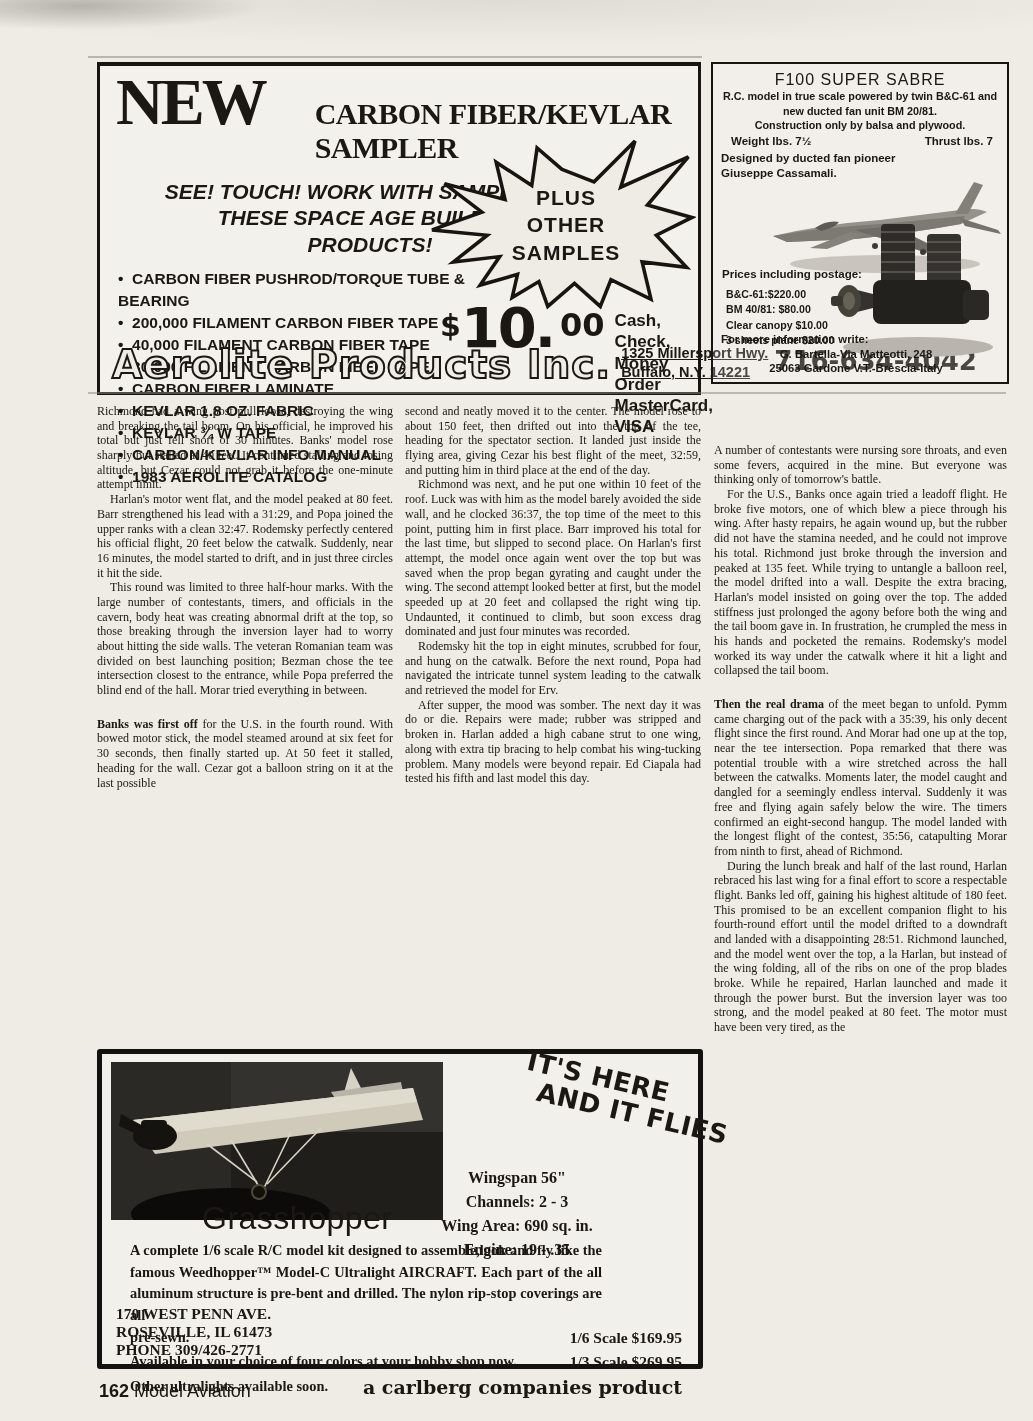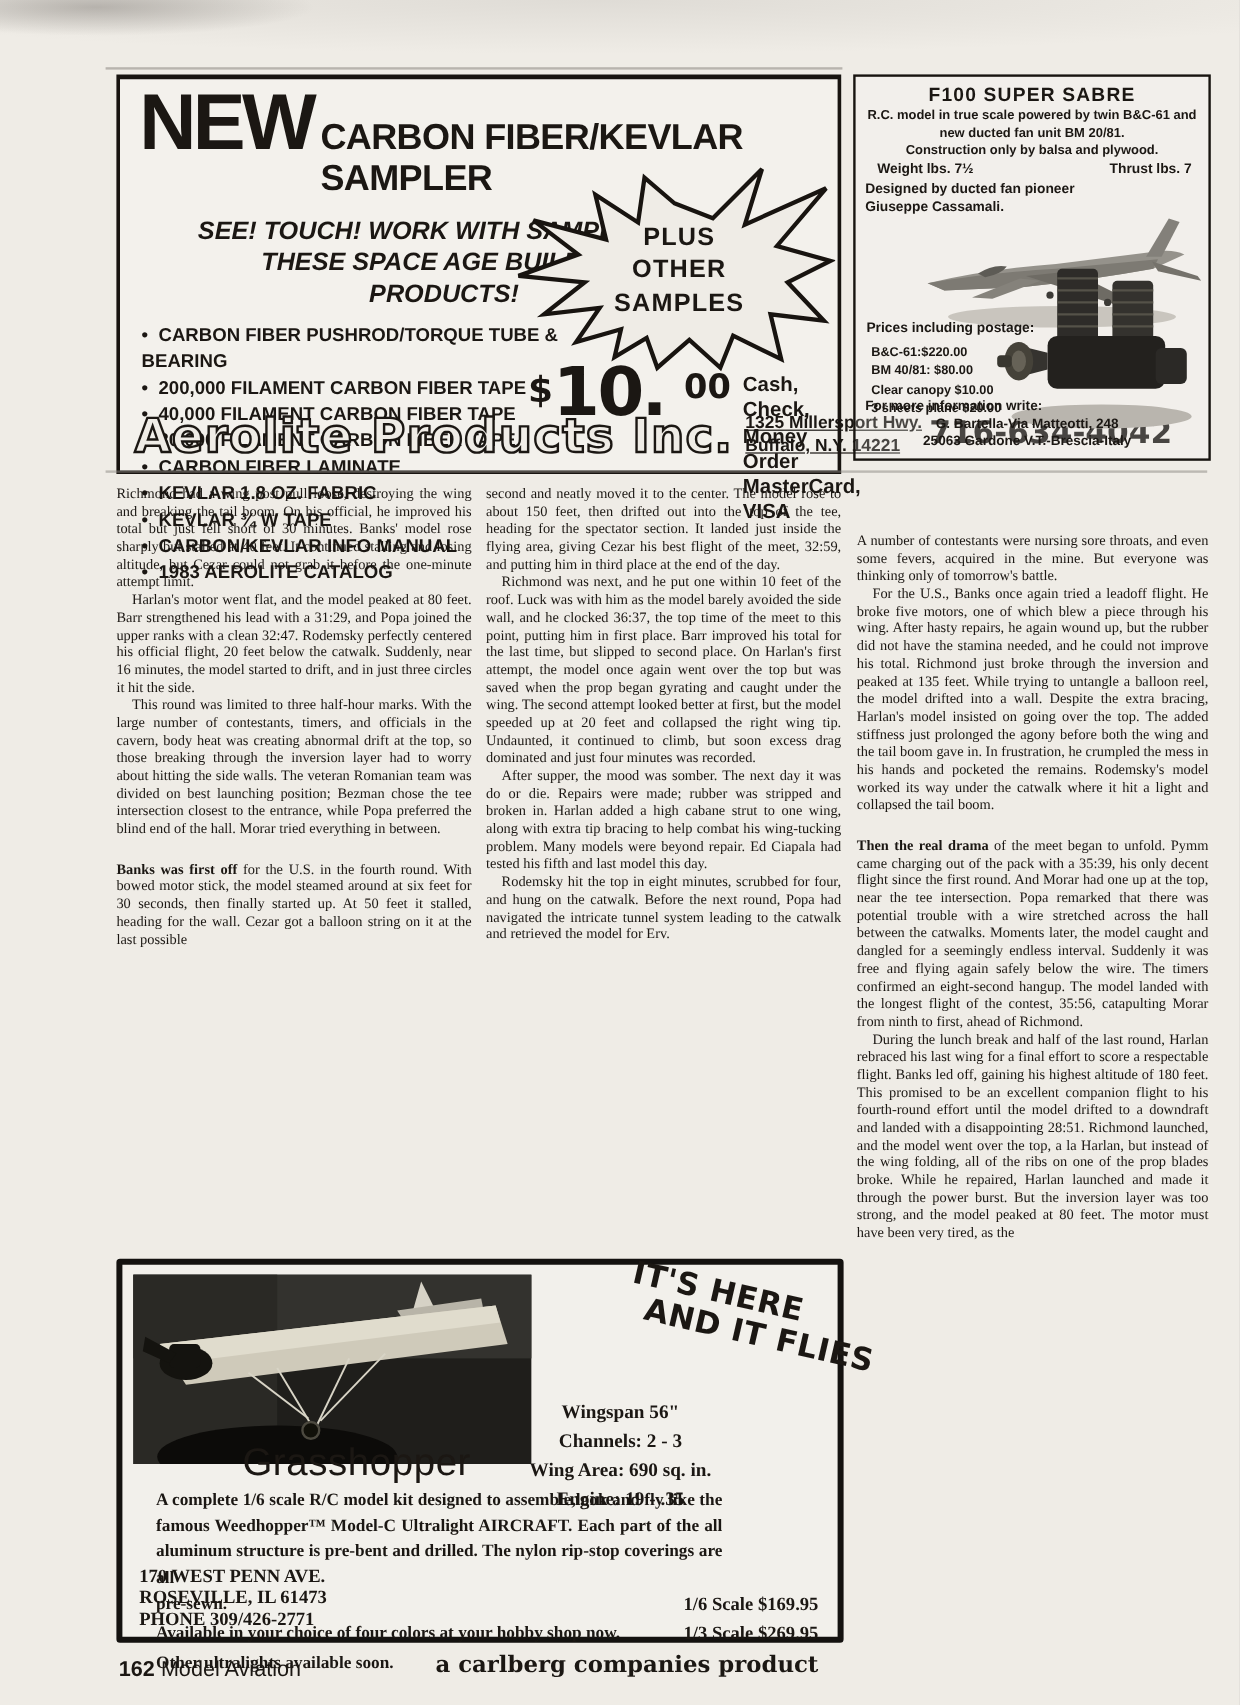--- a/index.html
+++ b/index.html
@@ -9,46 +9,46 @@
       radial-gradient(ellipse 260px 34px at 80px 6px, rgba(120,115,110,.45), rgba(120,115,110,0) 70%),
       radial-gradient(ellipse 900px 60px at 500px 0px, rgba(150,146,140,.18), rgba(150,146,140,0) 75%),
       #efece6;
     color:#1b1713;
     font-family:"Liberation Serif","DejaVu Serif",serif;
   }
   .rule{position:absolute;background:#8a8680;}
   
   .ad1{position:absolute;left:97px;top:62px;width:598px;height:326px;
        border:3px solid #181410;border-top-width:4px;background:rgba(255,255,255,.25);}
-  .ad1-head{display:flex;align-items:baseline;padding:6px 14px 0 16px;font-family:Liberation Sans, sans-serif;}
+  .ad1-head{display:flex;align-items:baseline;padding:6px 14px 0 16px;font-family:Liberation Serif, serif;gap:44px;}
   .ad1-new{font-size:66px;font-weight:900;letter-spacing:-3px;line-height:.9;}
   .ad1-title{font-size:30px;font-weight:800;letter-spacing:-.5px;margin-left:6px;}
   .ad1-tag{margin-top:14px;text-align:center;font-family:"Liberation Sans","DejaVu Sans",sans-serif;
            font-style:italic;font-weight:800;font-size:21px;line-height:1.25;width:430px;margin-left:55px;}
   .ad1-bullets{list-style:none;margin:10px 0 0 0;padding:0 0 0 18px;
                font-family:"Liberation Sans","DejaVu Sans",sans-serif;font-weight:700;font-size:15.5px;line-height:1.42;width:350px;}
   .ad1-bullets li::before{content:"\2022\00a0\00a0";}
   .starburst{position:absolute;right:2px;top:66px;width:268px;height:178px;}
   .star-label{position:absolute;right:52px;top:118px;width:160px;text-align:center;
               font-family:"Liberation Sans","DejaVu Sans",sans-serif;font-weight:800;font-size:21px;line-height:1.3;letter-spacing:1px;}
   .price-block{position:absolute;left:340px;top:240px;display:flex;align-items:flex-start;
                font-family:"DejaVu Sans","Liberation Sans",sans-serif;}
   .price-dollar{font-size:30px;font-weight:900;margin-top:2px;}
   .price-main{font-size:56px;font-weight:900;line-height:.8;letter-spacing:-2px;}
-  .price-cents{font-size:28px;font-weight:900;margin-left:16px;}
+  .price-cents{font-size:32px;font-weight:900;margin-left:6px;}
   .price-pay{font-family:"Liberation Sans","DejaVu Sans",sans-serif;font-weight:700;font-size:17px;line-height:1.25;margin:4px 0 0 10px;}
   .ad1-bottom{position:absolute;left:12px;right:8px;bottom:8px;display:flex;align-items:flex-end;}
   .company{font-family:"DejaVu Sans","Liberation Sans",sans-serif;font-weight:800;font-size:39px;letter-spacing:1px;
            color:#efece6;-webkit-text-stroke:2px #1b1713;text-shadow:0 0 1px #1b1713;white-space:nowrap;line-height:1;}
   .addr{font-family:"Liberation Sans","DejaVu Sans",sans-serif;font-weight:700;font-size:14.5px;line-height:1.3;margin:0 6px 2px 10px;white-space:nowrap;text-decoration:underline;}
   .phone{font-family:"DejaVu Sans","Liberation Sans",sans-serif;font-weight:900;font-size:26px;margin-bottom:8px;white-space:nowrap;}
   
   .ad2{position:absolute;left:711px;top:62px;width:294px;height:318px;border:2px solid #181410;
        font-family:"Liberation Sans","DejaVu Sans",sans-serif;font-weight:700;background:rgba(255,255,255,.2);}
-  .ad2-title{text-align:center;font-size:16px;font-weight:700;margin-top:7px;letter-spacing:1px;}
+  .ad2-title{text-align:center;font-size:16px;font-weight:400;margin-top:7px;letter-spacing:1px;}
   .ad2-line{text-align:center;font-size:10.8px;line-height:1.35;}
   .ad2-wt{display:flex;justify-content:space-between;padding:2px 14px 0 18px;font-size:11.5px;}
   .ad2-designer{padding:4px 16px 0 8px;font-size:11.5px;line-height:1.3;}
   .jet{position:absolute;right:2px;top:108px;width:250px;height:108px;}
   .ad2-prices-label{position:absolute;left:9px;top:204px;font-size:11.5px;}
   .ad2-prices{position:absolute;left:13px;top:223px;font-size:10.6px;line-height:1.45;}
   .engine{position:absolute;right:6px;top:148px;width:178px;height:150px;}
   .ad2-info{position:absolute;left:8px;bottom:6px;font-size:11.3px;line-height:1.3;width:270px;}
   .ad2-info .c{text-align:center;}
   
@@ -207,22 +207,22 @@
 
   <div class="col col1">
       <p class="apara">Richmond had a wing post pull loose, destroying the wing and breaking the tail boom. On his official, he improved his total but just fell short of 30 minutes. Banks' model rose sharply but stalled at 40 feet. It continued stalling and losing altitude, but Cezar could not grab it before the one-minute attempt limit.</p>
       <p class="apara ind">Harlan's motor went flat, and the model peaked at 80 feet. Barr strengthened his lead with a 31:29, and Popa joined the upper ranks with a clean 32:47. Rodemsky perfectly centered his official flight, 20 feet below the catwalk. Suddenly, near 16 minutes, the model started to drift, and in just three circles it hit the side.</p>
       <p class="apara ind">This round was limited to three half-hour marks. With the large number of contestants, timers, and officials in the cavern, body heat was creating abnormal drift at the top, so those breaking through the inversion layer had to worry about hitting the side walls. The veteran Romanian team was divided on best launching position; Bezman chose the tee intersection closest to the entrance, while Popa preferred the blind end of the hall. Morar tried everything in between.</p>
       <p class="apara gap"><b>Banks was first off</b> for the U.S. in the fourth round. With bowed motor stick, the model steamed around at six feet for 30 seconds, then finally started up. At 50 feet it stalled, heading for the wall. Cezar got a balloon string on it at the last possible</p>
     </div>
   <div class="col col2">
       <p class="apara">second and neatly moved it to the center. The model rose to about 150 feet, then drifted out into the top of the tee, heading for the spectator section. It landed just inside the flying area, giving Cezar his best flight of the meet, 32:59, and putting him in third place at the end of the day.</p>
       <p class="apara ind">Richmond was next, and he put one within 10 feet of the roof. Luck was with him as the model barely avoided the side wall, and he clocked 36:37, the top time of the meet to this point, putting him in first place. Barr improved his total for the last time, but slipped to second place. On Harlan's first attempt, the model once again went over the top but was saved when the prop began gyrating and caught under the wing. The second attempt looked better at first, but the model speeded up at 20 feet and collapsed the right wing tip. Undaunted, it continued to climb, but soon excess drag dominated and just four minutes was recorded.</p>
+      <p class="apara ind">Rodemsky hit the top in eight minutes, scrubbed for four, and hung on the catwalk. Before the next round, Popa had navigated the intricate tunnel system leading to the catwalk and retrieved the model for Erv.</p>
       <p class="apara ind">After supper, the mood was somber. The next day it was do or die. Repairs were made; rubber was stripped and broken in. Harlan added a high cabane strut to one wing, along with extra tip bracing to help combat his wing-tucking problem. Many models were beyond repair. Ed Ciapala had tested his fifth and last model this day.</p>
-      <p class="apara ind">Rodemsky hit the top in eight minutes, scrubbed for four, and hung on the catwalk. Before the next round, Popa had navigated the intricate tunnel system leading to the catwalk and retrieved the model for Erv.</p>
     </div>
   <div class="col col3">
       <p class="apara">A number of contestants were nursing sore throats, and even some fevers, acquired in the mine. But everyone was thinking only of tomorrow's battle.</p>
       <p class="apara ind">For the U.S., Banks once again tried a leadoff flight. He broke five motors, one of which blew a piece through his wing. After hasty repairs, he again wound up, but the rubber did not have the stamina needed, and he could not improve his total. Richmond just broke through the inversion and peaked at 135 feet. While trying to untangle a balloon reel, the model drifted into a wall. Despite the extra bracing, Harlan's model insisted on going over the top. The added stiffness just prolonged the agony before both the wing and the tail boom gave in. In frustration, he crumpled the mess in his hands and pocketed the remains. Rodemsky's model worked its way under the catwalk where it hit a light and collapsed the tail boom.</p>
       <p class="apara gap"><b>Then the real drama</b> of the meet began to unfold. Pymm came charging out of the pack with a 35:39, his only decent flight since the first round. And Morar had one up at the top, near the tee intersection. Popa remarked that there was potential trouble with a wire stretched across the hall between the catwalks. Moments later, the model caught and dangled for a seemingly endless interval. Suddenly it was free and flying again safely below the wire. The timers confirmed an eight-second hangup. The model landed with the longest flight of the contest, 35:56, catapulting Morar from ninth to first, ahead of Richmond.</p>
       <p class="apara ind">During the lunch break and half of the last round, Harlan rebraced his last wing for a final effort to score a respectable flight. Banks led off, gaining his highest altitude of 180 feet. This promised to be an excellent companion flight to his fourth-round effort until the model drifted to a downdraft and landed with a disappointing 28:51. Richmond launched, and the model went over the top, a la Harlan, but instead of the wing folding, all of the ribs on one of the prop blades broke. While he repaired, Harlan launched and made it through the power burst. But the inversion layer was too strong, and the model peaked at 80 feet. The motor must have been very tired, as the</p>
     </div>
 
   <div class="ad3">
     <svg class="gh-photo" viewBox="0 0 332 158" preserveAspectRatio="none">

